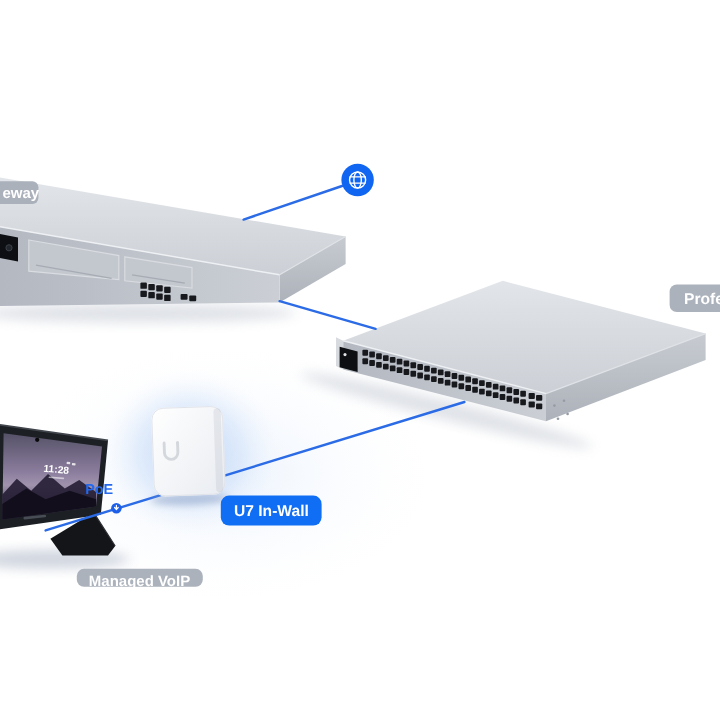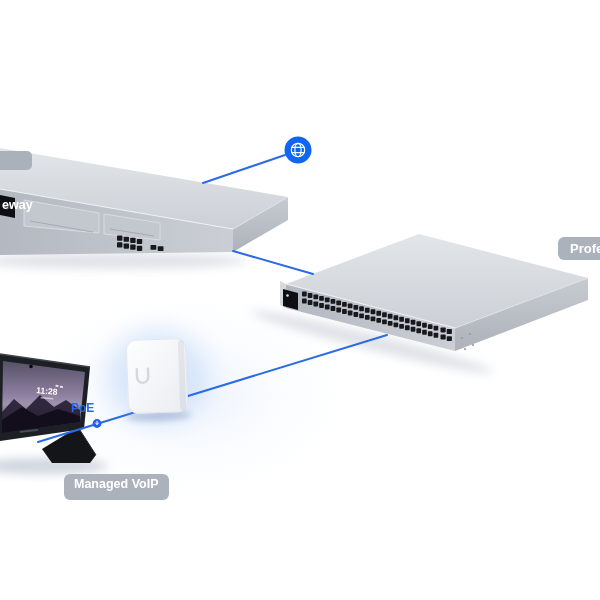--- a/index.html
+++ b/index.html
@@ -7,24 +7,24 @@
     position:relative; width:600px; height:600px; background:#ffffff;
     overflow:hidden; font-family:"Liberation Sans", sans-serif;
   }
   .stage svg { position:absolute; left:0; top:0; }
   svg text { font-family:"Liberation Sans", sans-serif; }
   .badge {
     position:absolute; color:#fff; font-weight:bold; white-space:nowrap;
   }
   .badge-gray { background:rgba(167,174,184,0.95); }
   #badge-gateway { left:-52px; top:151px; width:84px; height:19px; border-radius:5px; font-size:12.5px; }
-  #badge-gateway span { position:absolute; left:54px; top:50%; transform:translateY(-50%);margin-top:44px; }
+  #badge-gateway span { position:absolute; left:54px; top:50%; transform:translateY(-50%); }
   #badge-switch { left:558px; top:237px; height:23px; line-height:23px; padding:0 40px 0 12px; border-radius:6px; font-size:13px; }
   #badge-u7 { left:184px; top:413px; height:25px; line-height:25px; padding:0 11px; border-radius:7px; font-size:13px; background:#0f6ef4; }
-  #badge-voip { left:64px; top:474px; height:26px; line-height:21px; padding:0 10px; border-radius:6px; font-size:12.5px; }
+  #badge-voip { left:64px; top:474px; height:15px; line-height:21px; padding:0 10px; border-radius:6px; font-size:12.5px; }
   #poe-label { position:absolute; left:71px; top:401px; color:#2468ee; font-size:12px; font-weight:bold; }
 </style>
 </head>
 <body>
 
 <div class="stage">
 <svg width="600" height="600" viewBox="0 0 600 600">
   <defs>
     <linearGradient id="gTop" x1="0" y1="0" x2="0" y2="1">
       <stop offset="0" stop-color="#e2e5e9"></stop>
@@ -218,17 +218,20 @@
     <path d="M97,421.2 v3.2 M95.5,422.9 l1.5,1.7 1.5,-1.7" stroke="#ffffff" stroke-width="1" fill="none" stroke-linecap="round" stroke-linejoin="round"></path>
   </g>
 </svg>
 
 <div class="badge badge-gray" id="badge-gateway">
   <span>eway</span>
 </div>
 <div class="badge badge-gray" id="badge-switch">
   <span>Profess</span>
 </div>
+<div class="badge" id="badge-u7">
+  <span>U7 In-Wall</span>
+</div>
 <div class="badge badge-gray" id="badge-voip">
   <span>Managed VoIP</span>
 </div>
 <div id="poe-label">PoE</div>
 </div>
 
 </body></html>

